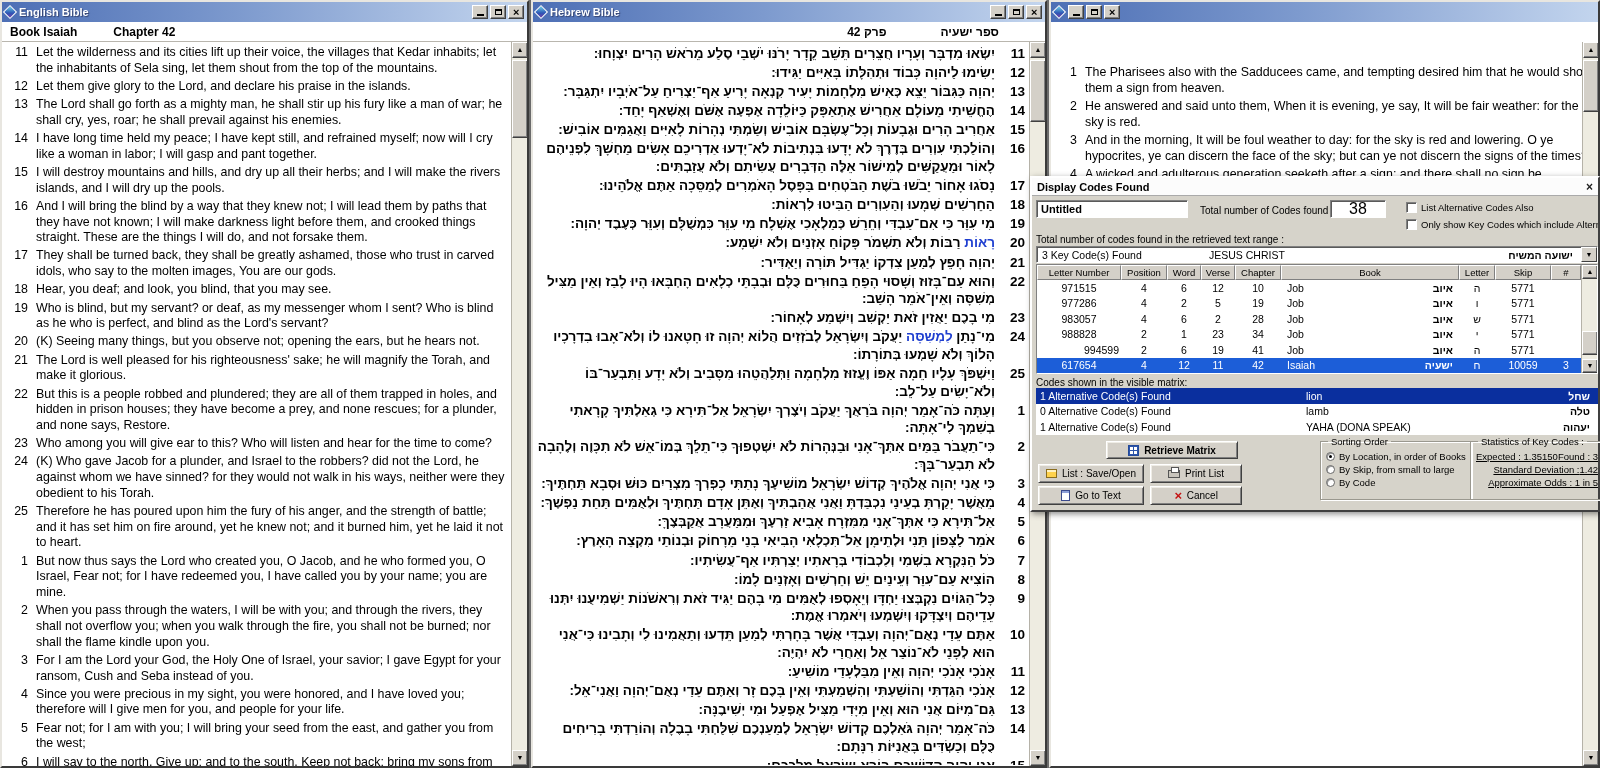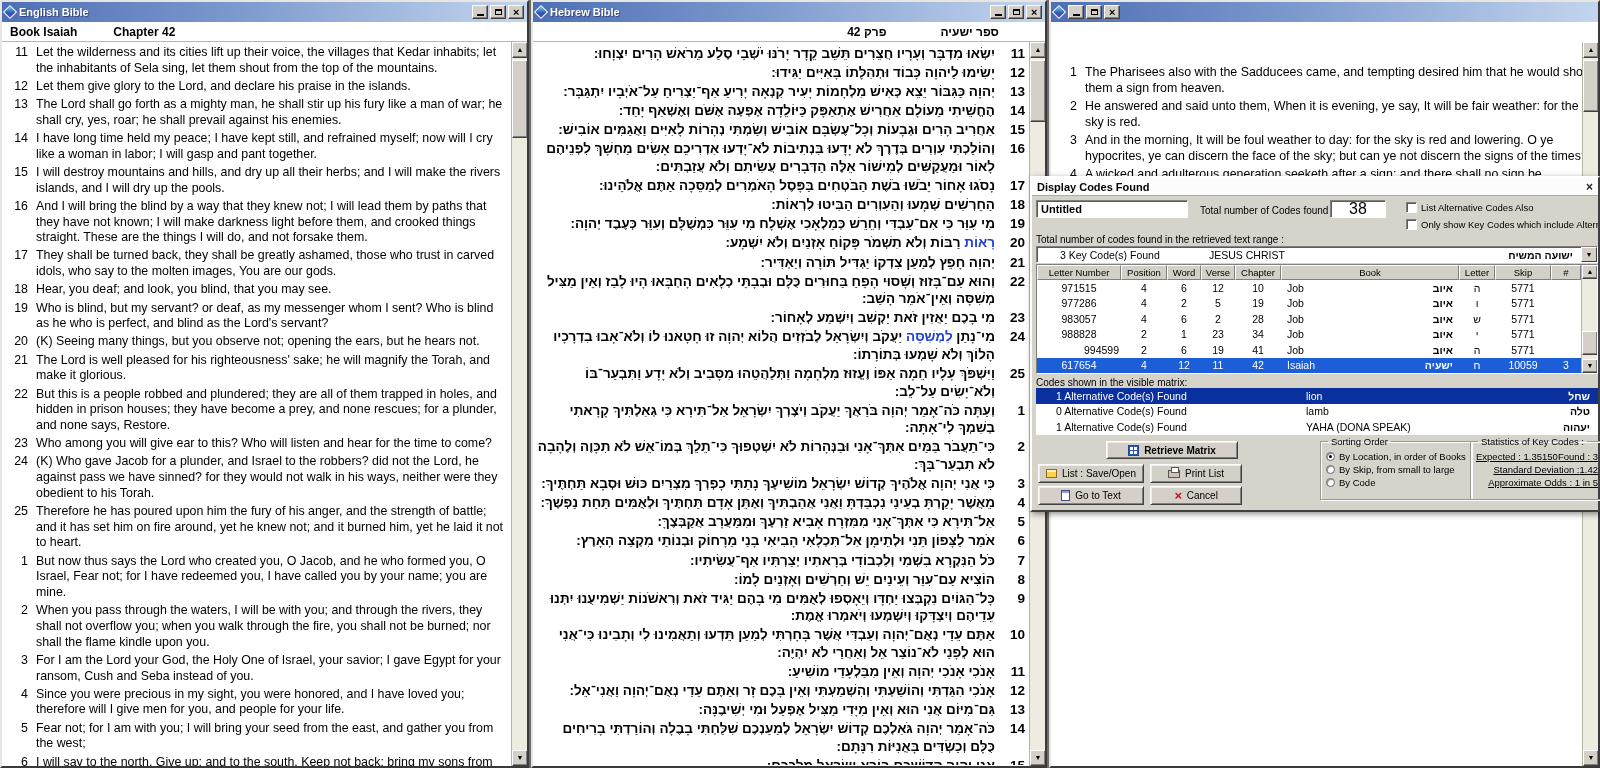--- a/index.html
+++ b/index.html
@@ -56,41 +56,41 @@
   box-shadow:inset 1px 1px 0 #5a5a5a;}
 .namebox{left:4px;top:22px;width:152px;height:18px;display:flex;align-items:center;padding:0 4px;font-weight:bold;font-size:11px;}
 .l-total{left:168px;top:27px;}
 .countbox{left:298px;top:22px;width:56px;height:18px;display:flex;align-items:center;justify-content:center;font-size:16px;}
 .cb{position:absolute;left:374px;display:flex;align-items:center;gap:4px;font-size:9.5px;white-space:nowrap;width:192px;overflow:hidden;}
 .cb1{top:24px;}.cb2{top:41px;}
 .cbbox{width:11px;height:11px;flex:0 0 auto;background:#fff;border:1px solid;border-color:#808080 #fff #fff #808080;box-shadow:inset 1px 1px 0 #5a5a5a;}
 .l-range{left:4px;top:56px;}
 .lbl{position:absolute;color:#000;}
 .combo{left:4px;top:68px;width:562px;height:17px;font-size:10.5px;}
-.c-count{position:absolute;left:23px;top:2px;}
+.c-count{position:absolute;left:5px;top:2px;}
 .c-name{position:absolute;left:172px;top:2px;}
 .c-he{position:absolute;right:24px;top:2px;font-weight:bold;}
 .ddbtn{position:absolute;right:0;top:0;width:16px;height:15px;background:#d4d0c8;border:1px solid;
   border-color:#fff #404040 #404040 #fff;font-size:7px;line-height:13px;text-align:center;}
 .tblwrap{left:4px;top:86px;width:562px;height:110px;position:absolute;overflow:hidden;}
 .thead{display:flex;height:15px;}
 .th{flex:0 0 auto;background:#d4d0c8;border:1px solid;border-color:#fff #808080 #808080 #fff;
   font-size:9.5px;display:flex;align-items:center;justify-content:center;overflow:hidden;white-space:nowrap;}
 .tr{display:flex;height:15.5px;background:#fff;font-size:10.5px;align-items:center;}
 .tr.sel{background:#1c5ed8;color:#fff;}
 .td{flex:0 0 auto;display:flex;align-items:center;justify-content:center;overflow:hidden;white-space:nowrap;}
 .td.book{justify-content:space-between;padding:0 6px;}
 .td .he{font-weight:bold;}
 .tscroll{position:absolute;top:0;bottom:0;right:0;width:16px;background:#eeece1;border-left:1px solid #b5b2a8;}
 .tscroll .sarrow{height:14px;line-height:12px;}
 .l-matrix{left:4px;top:199px;}
 .mlist{position:absolute;left:4px;top:210px;width:562px;height:48px;overflow:hidden;}
 .mrow{display:flex;height:15.5px;align-items:center;background:#fff;font-size:10.5px;}
 .mrow.msel{background:#0a2f9e;color:#fff;}
-.malt{flex:0 0 270px;padding-left:20px;white-space:nowrap;overflow:hidden;}
+.malt{flex:0 0 270px;padding-left:4px;white-space:nowrap;overflow:hidden;}
 .mword{flex:1;white-space:nowrap;overflow:hidden;}
 .mhe{flex:0 0 70px;text-align:right;padding-right:8px;font-weight:bold;}
 .btn{position:absolute;background:#d4d0c8;border:1px solid;border-color:#fff #404040 #404040 #fff;
   box-shadow:inset 1px 1px 0 #efede6,inset -1px -1px 0 #808080;font-size:10px;
   display:flex;align-items:center;justify-content:center;gap:5px;cursor:default;font-family:inherit;}
 .b-retrieve{left:74px;top:263px;width:132px;height:18px;font-weight:bold;}
 .b-save{left:6px;top:286px;width:106px;height:19px;}
 .b-print{left:118px;top:286px;width:92px;height:19px;}
 .b-goto{left:6px;top:308px;width:106px;height:19px;}
 .b-cancel{left:118px;top:308px;width:92px;height:19px;}
@@ -186,21 +186,21 @@
         <div class="verse">
           <span class="vnum">22</span>
           <span class="vtext">But this is a people robbed and plundered; they are all of them trapped in holes, and hidden in prison houses; they have become a prey, and none rescues; for a plunder, and none says, Restore.</span>
         </div>
         <div class="verse">
           <span class="vnum">23</span>
           <span class="vtext">Who among you will give ear to this? Who will listen and hear for the time to come?</span>
         </div>
         <div class="verse">
           <span class="vnum">24</span>
-          <span class="vtext">(K) Who gave Jacob for a plunder, and Israel to the robbers? did not the Lord, he against pass we have sinned? for they would not walk in his ways, neither were they obedient to his Torah.</span>
+          <span class="vtext">(K) Who gave Jacob for a plunder, and Israel to the robbers? did not the Lord, he against whom we have sinned? for they would not walk in his ways, neither were they obedient to his Torah.</span>
         </div>
         <div class="verse">
           <span class="vnum">25</span>
           <span class="vtext">Therefore he has poured upon him the fury of his anger, and the strength of battle; and it has set him on fire around, yet he knew not; and it burned him, yet he laid it not to heart.</span>
         </div>
         <div class="verse">
           <span class="vnum">1</span>
           <span class="vtext">But now thus says the Lord who created you, O Jacob, and he who formed you, O Israel, Fear not; for I have redeemed you, I have called you by your name; you are mine.</span>
         </div>
         <div class="verse">

